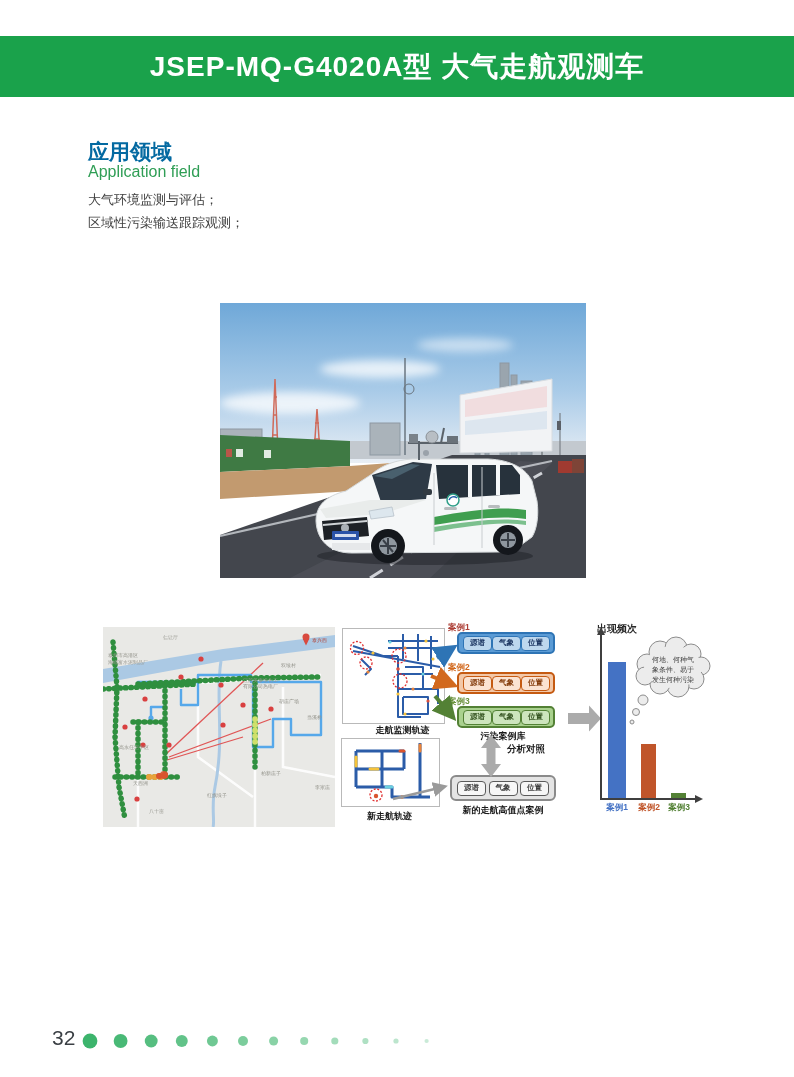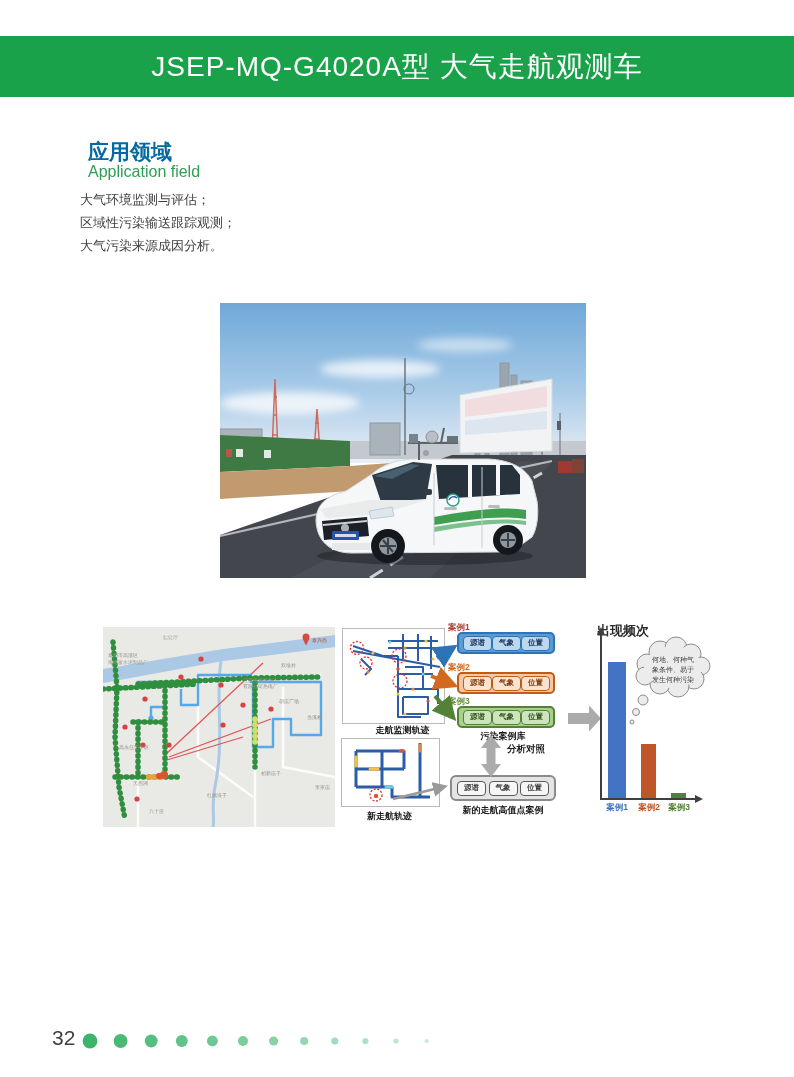--- a/index.html
+++ b/index.html
@@ -3,60 +3,59 @@
 <meta charset="utf-8">
 <title>JSEP-MQ-G4020A</title>
 <style>
   html,body{margin:0;padding:0;}
   body{width:794px;height:1077px;position:relative;background:#ffffff;
        font-family:"Liberation Sans","DejaVu Sans",sans-serif;overflow:hidden;}
   .abs{position:absolute;}
   
   .banner{top:36px;left:0;width:794px;height:61px;background:#1aa24b;
           display:flex;align-items:center;justify-content:center;}
-  .banner h1{margin:16px;color:#ffffff;font-size:28px;font-weight:normal;letter-spacing:1px;}
+  .banner h1{margin:16px;color:#ffffff;font-size:28px;font-weight:bold;letter-spacing:1px;}
   
   .sec-title{left:88px;top:138px;font-size:21px;font-weight:bold;color:#0369a1;}
   .sec-sub{left:88px;top:163px;font-size:16px;color:#2f9e55;}
-  .bodytext{left:80px;top:188px;font-size:13px;color:#3f3f3f;line-height:23px;}
+  .bodytext{left:88px;top:188px;font-size:13px;color:#3f3f3f;line-height:23px;}
   
   .figure{left:103px;top:618px;width:620px;height:222px;}
   .panel{position:absolute;background:#fff;border:1px solid #b9b9b9;}
   .plabel{position:absolute;font-size:9px;font-weight:bold;color:#1a1a1a;text-align:center;}
   .case-group .case-label{position:absolute;font-size:8.5px;font-weight:bold;}
   .case-box{position:absolute;left:354px;width:98px;height:22px;border:2px solid;border-radius:5px;
             display:flex;align-items:center;justify-content:space-between;padding:0 4px;box-sizing:border-box;}
   .case-btn{flex:0 0 27px;height:13px;border:1.5px solid;border-radius:4px;background:#fff;
             font-size:7.5px;font-weight:bold;display:flex;align-items:center;justify-content:center;}
   .newcase-box{position:absolute;left:347px;top:157px;width:106px;height:26px;background:#e4e4e4;
                border:2px solid #8a8a8a;border-radius:6px;display:flex;align-items:center;
                justify-content:space-between;padding:0 5px;box-sizing:border-box;}
   .newcase-box .case-btn{background:#f6f6f6;border-color:#5a5a5a;color:#3f3f3f;}
   
   .axis{position:absolute;background:#3f3f3f;}
   .bar{position:absolute;}
   .bar-label{position:absolute;top:184px;width:28px;text-align:center;font-size:8.5px;font-weight:bold;}
-  .chart-title{position:absolute;left:494px;top:4px;font-size:13px;font-weight:bold;color:#2a2a2a;}
+  .chart-title{position:absolute;left:494px;top:4px;font-size:10px;font-weight:bold;color:#2a2a2a;}
   .tri{position:absolute;width:0;height:0;}
   
   .pageno{left:24px;top:1026px;font-size:21px;color:#3a3f44;margin-left:28px;}
 </style>
 </head>
 <body>
 
 <div class="abs banner">
   <h1>JSEP-MQ-G4020A型 大气走航观测车</h1>
 </div>
 
 <div class="abs sec-title">应用领域</div>
 <div class="abs sec-sub">Application field</div>
 <div class="abs bodytext">
   <div>大气环境监测与评估；</div>
   <div>区域性污染输送跟踪观测；</div>
-  <div>大气污染来源成因分析。</div>
 </div>
 
 <div class="abs" style="left:220px;top:303px;width:366px;height:275px;" role="img">
 <svg width="366" height="275" viewBox="0 0 366 275">
   <defs>
     <linearGradient id="sky" x1="0" y1="0" x2="0" y2="1">
       <stop offset="0" stop-color="#6fa8d8"></stop>
           <stop offset="0.55" stop-color="#a9cbe8"></stop>
           <stop offset="1" stop-color="#e9eff5"></stop>
     </linearGradient>

